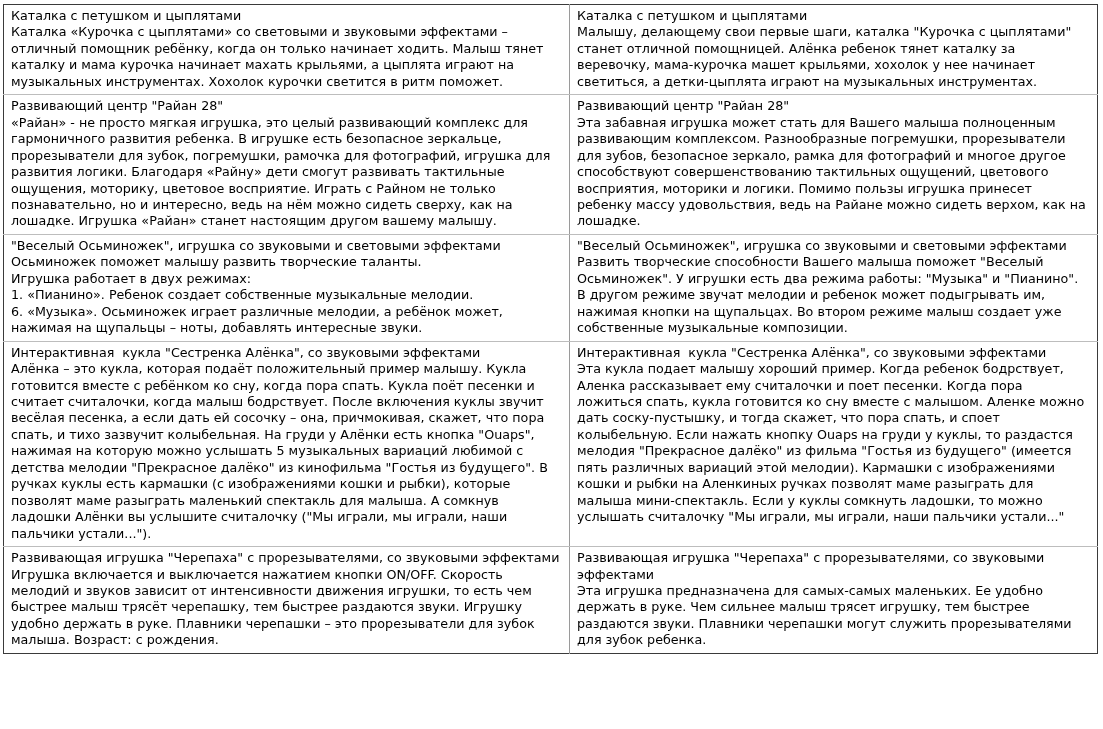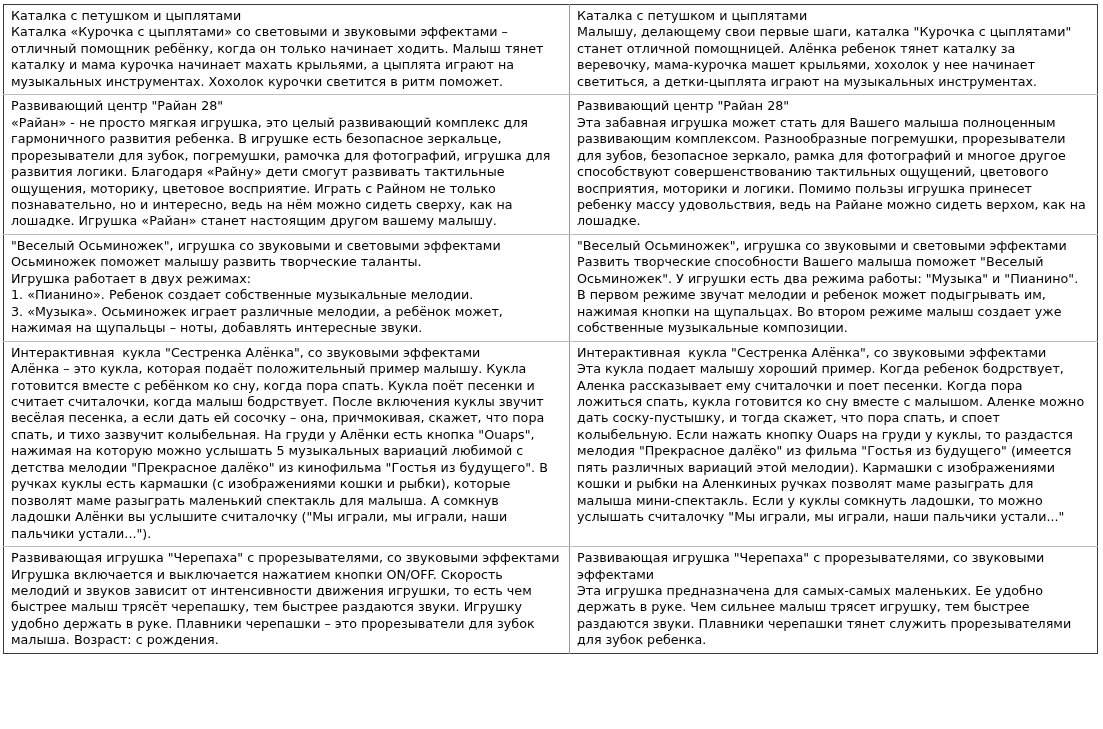--- a/index.html
+++ b/index.html
@@ -96,26 +96,26 @@
         </td>
       </tr>
 
       <tr>
         <td class="cell-left">
           <span class="cell-title">"Веселый Осьминожек", игрушка со звуковыми и световыми эффектами
 </span>
             <span class="cell-body">Осьминожек поможет малышу развить творческие таланты.
 Игрушка работает в двух режимах:
 1. «Пианино». Ребенок создает собственные музыкальные мелодии.
-3. «Музыка». Осьминожек играет различные мелодии, а ребёнок может, нажимая на щупальцы – ноты, добавлять интересные звуки.</span>
+6. «Музыка». Осьминожек играет различные мелодии, а ребёнок может, нажимая на щупальцы – ноты, добавлять интересные звуки.</span>
         </td>
         <td class="cell-right">
           <span class="cell-title">"Веселый Осьминожек", игрушка со звуковыми и световыми эффектами
 </span>
-            <span class="cell-body">Развить творческие способности Вашего малыша поможет "Веселый Осьминожек". У игрушки есть два режима работы: "Музыка" и "Пианино". В первом режиме звучат мелодии и ребенок может подыгрывать им, нажимая кнопки на щупальцах. Во втором режиме малыш создает уже собственные музыкальные композиции.</span>
+            <span class="cell-body">Развить творческие способности Вашего малыша поможет "Веселый Осьминожек". У игрушки есть два режима работы: "Музыка" и "Пианино". В другом режиме звучат мелодии и ребенок может подыгрывать им, нажимая кнопки на щупальцах. Во втором режиме малыш создает уже собственные музыкальные композиции.</span>
         </td>
       </tr>
 
       <tr>
         <td class="cell-left">
           <span class="cell-title">Интерактивная  кукла "Сестренка Алёнка", со звуковыми эффектами
 </span>
             <span class="cell-body">Алёнка – это кукла, которая подаёт положительный пример малышу. Кукла готовится вместе с ребёнком ко сну, когда пора спать. Кукла поёт песенки и считает считалочки, когда малыш бодрствует. После включения куклы звучит весёлая песенка, а если дать ей сосочку – она, причмокивая, скажет, что пора спать, и тихо зазвучит колыбельная. На груди у Алёнки есть кнопка "Ouaps", нажимая на которую можно услышать 5 музыкальных вариаций любимой с детства мелодии "Прекрасное далёко" из кинофильма "Гостья из будущего". В ручках куклы есть кармашки (с изображениями кошки и рыбки), которые позволят маме разыграть маленький спектакль для малыша. А сомкнув ладошки Алёнки вы услышите считалочку ("Мы играли, мы играли, наши пальчики устали...").</span>
         </td>
         <td class="cell-right">
@@ -127,19 +127,19 @@
 
       <tr>
         <td class="cell-left">
           <span class="cell-title">Развивающая игрушка "Черепаха" с прорезывателями, со звуковыми эффектами
 </span>
             <span class="cell-body">Игрушка включается и выключается нажатием кнопки ON/OFF. Скорость мелодий и звуков зависит от интенсивности движения игрушки, то есть чем быстрее малыш трясёт черепашку, тем быстрее раздаются звуки. Игрушку удобно держать в руке. Плавники черепашки – это прорезыватели для зубок малыша. Возраст: с рождения.</span>
         </td>
         <td class="cell-right">
           <span class="cell-title">Развивающая игрушка "Черепаха" с прорезывателями, со звуковыми эффектами
 </span>
-            <span class="cell-body">Эта игрушка предназначена для самых-самых маленьких. Ее удобно держать в руке. Чем сильнее малыш трясет игрушку, тем быстрее раздаются звуки. Плавники черепашки тянет служить прорезывателями для зубок ребенка.</span>
+            <span class="cell-body">Эта игрушка предназначена для самых-самых маленьких. Ее удобно держать в руке. Чем сильнее малыш трясет игрушку, тем быстрее раздаются звуки. Плавники черепашки могут служить прорезывателями для зубок ребенка.</span>
         </td>
       </tr>
 
     </tbody>
   </table>
 </div>
 
 </body></html>

